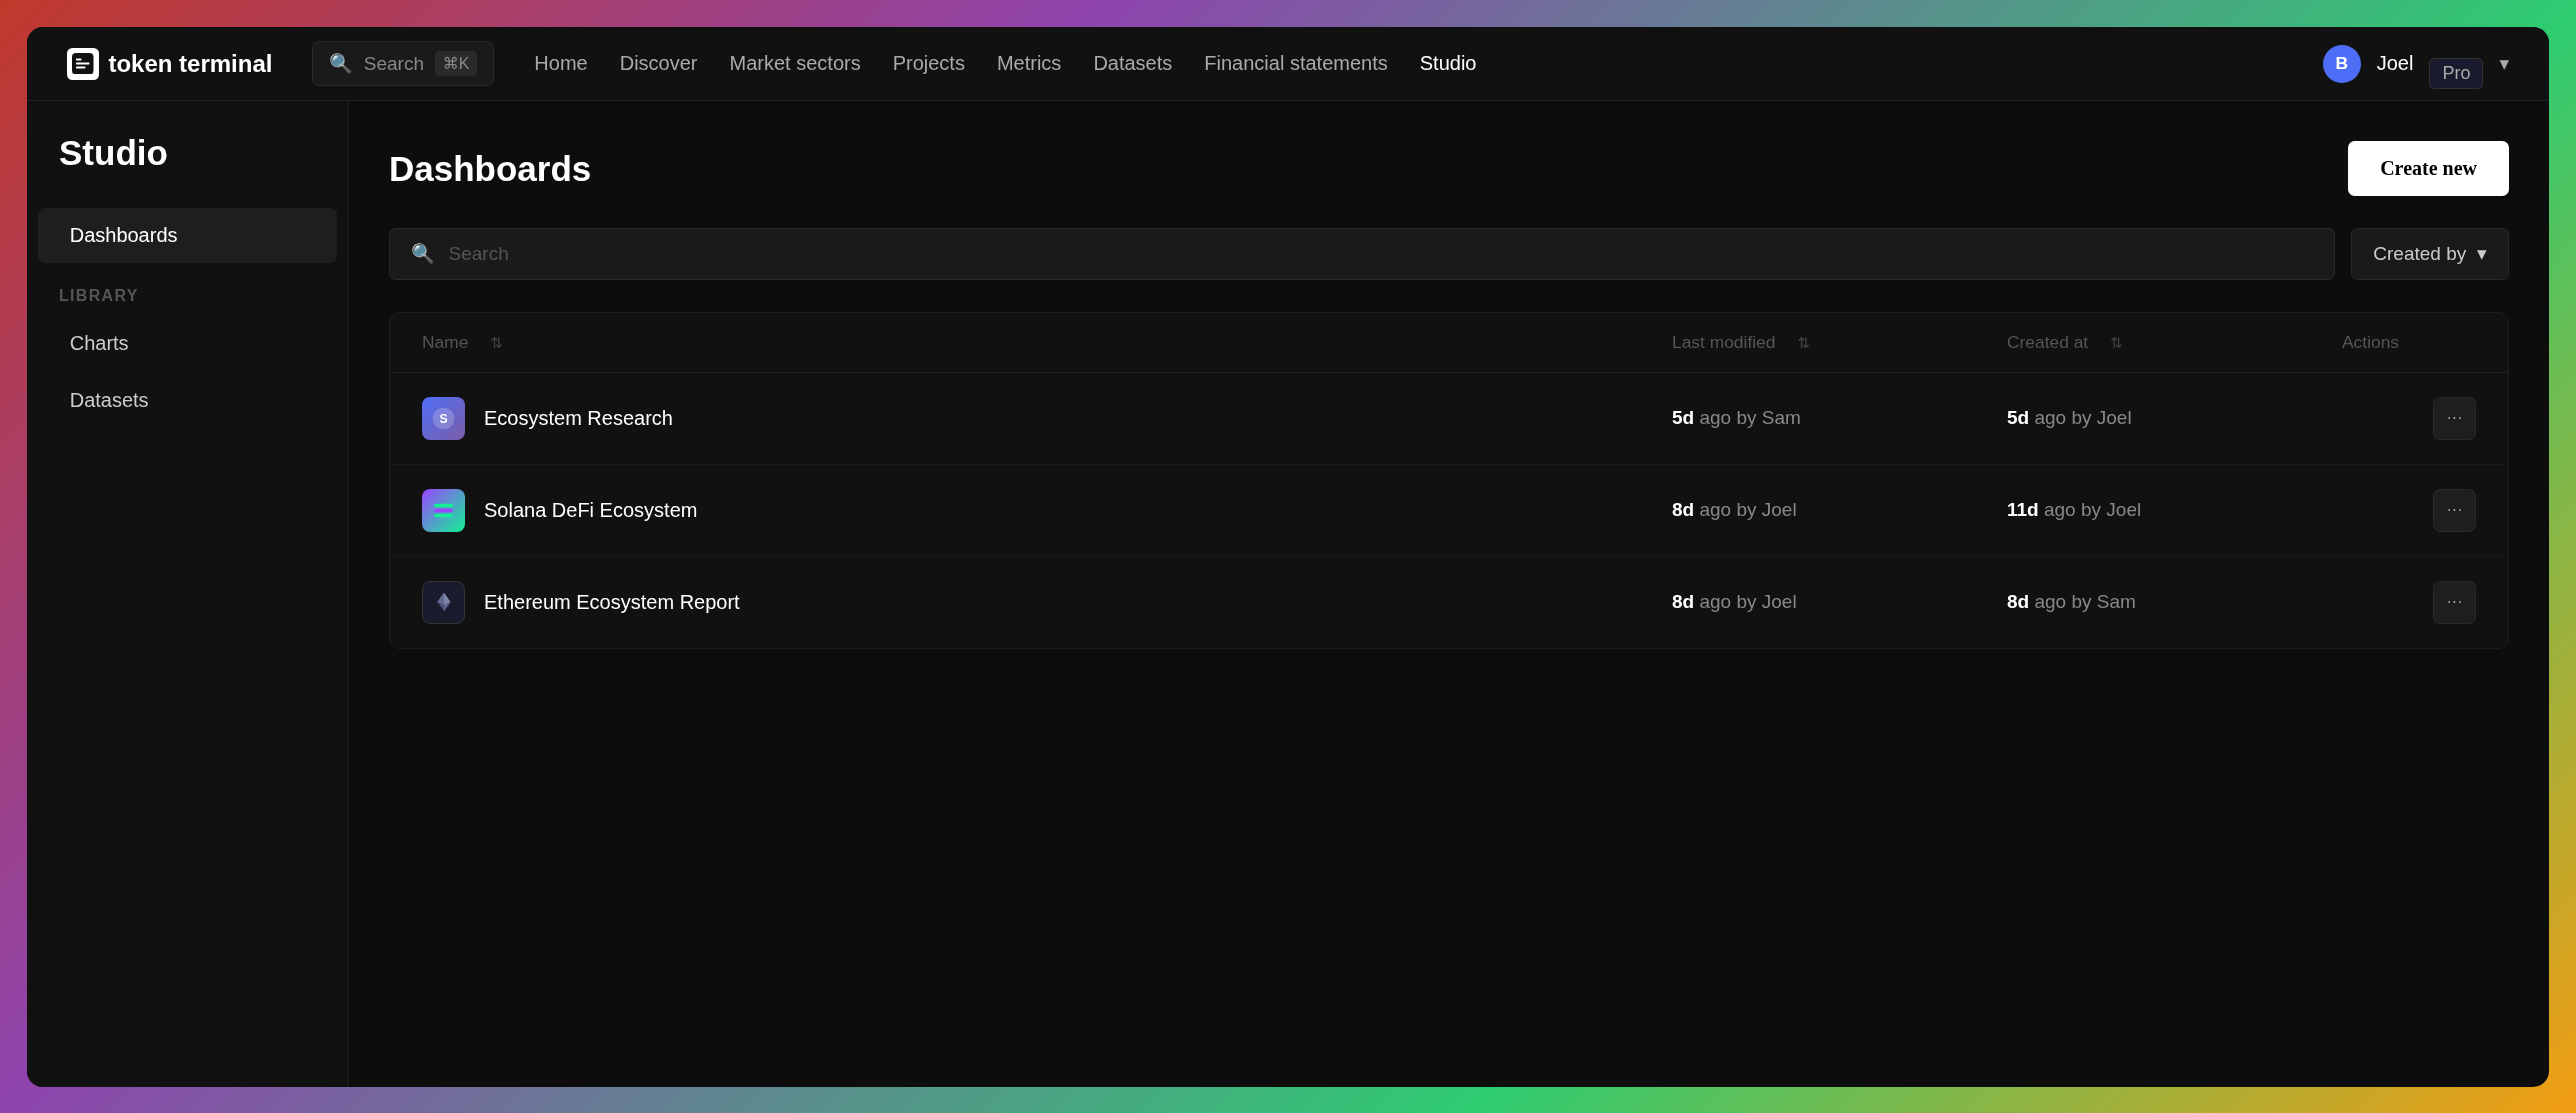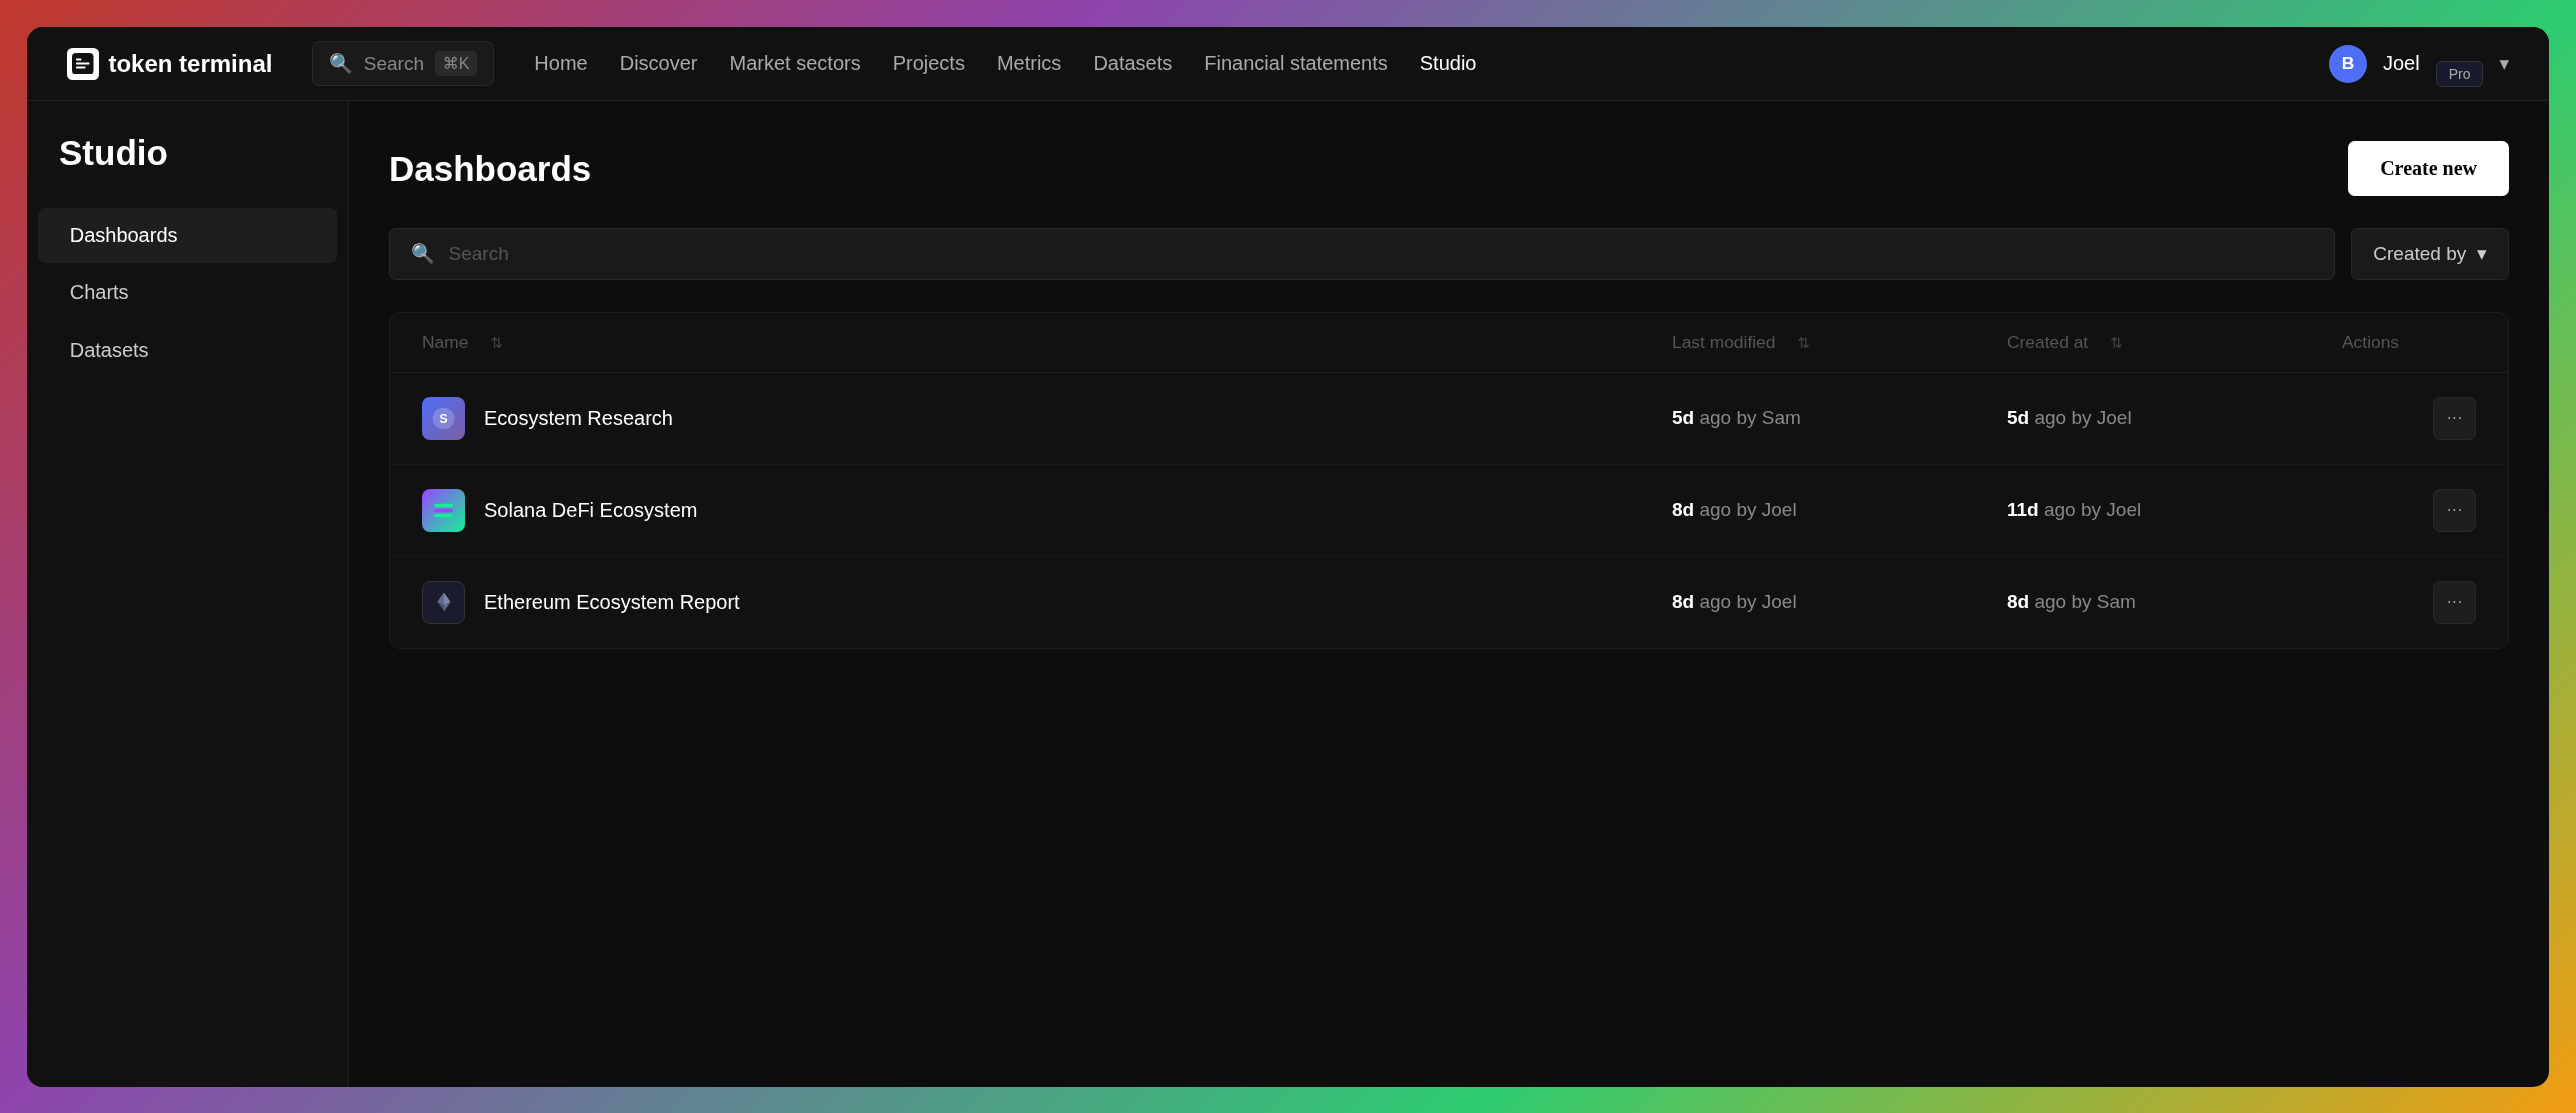--- a/index.html
+++ b/index.html
@@ -124,21 +124,21 @@
       color: #fff;
       font-size: 20px;
     }
 
     .pro-badge {
       background: #1a1a2e;
       border: 0.7px solid #333;
       border-radius: 5.4px;
       padding: 4px 12px;
       color: #aaa;
-      font-size: 14px;
+      font-size: 18px;
       margin-top: 20px;
     }
 
     .chevron-down {
       color: #aaa;
       font-size: 19px;
     }
 
     
     .main-layout {
@@ -387,20 +387,21 @@
 
   <div class="main-layout">
 
     <aside class="sidebar">
       <div class="page-title">Studio</div>
 
       <div class="sidebar-item active">
         <span>Dashboards</span>
       </div>
 
+      <div class="sidebar-section-label">Library</div>
 
       <div class="sidebar-item">
         <span>Charts</span>
       </div>
       <div class="sidebar-item">
         <span>Datasets</span>
       </div>
     </aside>
 
     <main class="content">

